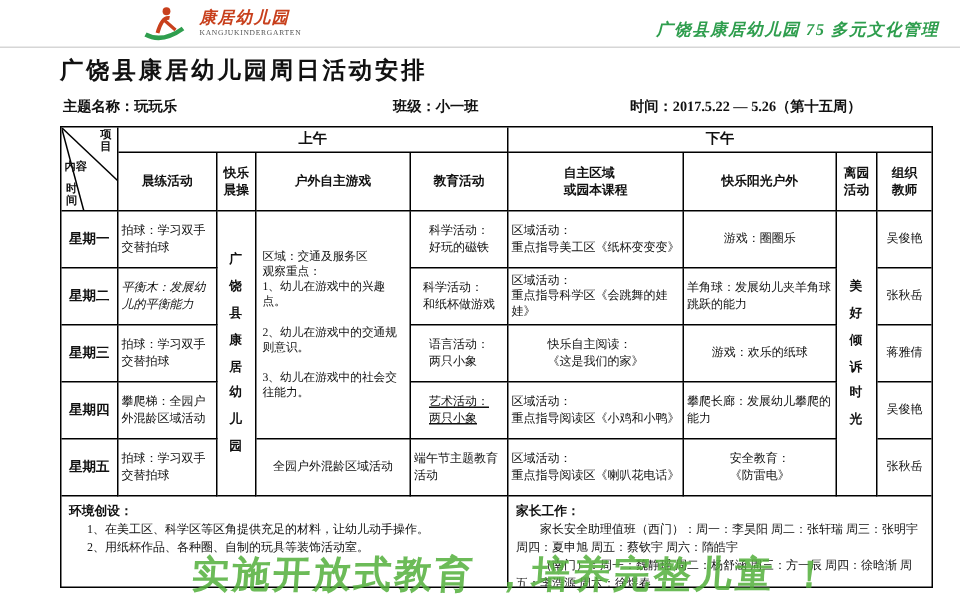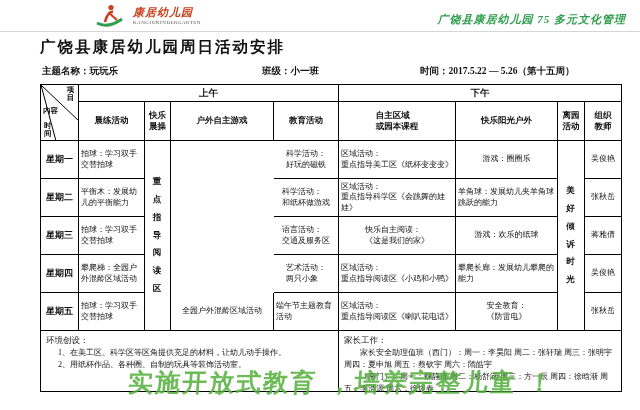--- a/index.html
+++ b/index.html
@@ -27,21 +27,21 @@
      justify-content:center;text-align:left;font-size:8px;line-height:1.3;padding:1px 2px;
      box-sizing:border-box;overflow:hidden;}
   .nr{border-right:none;} .nb{border-bottom:none;}
   .hdr{font-weight:bold;font-size:8.5px;}
   .day{font-weight:bold;font-size:9px;}
   .pre{white-space:pre-line;}
   .vcell .vtext{width:1.1em;word-break:break-all;line-height:2.1;font-size:8.5px;font-weight:bold;}
   .obs{justify-content:flex-start;align-items:center;text-align:left;font-size:7.8px;padding:2px 4px;}
   .foot{flex-direction:column;align-items:flex-start;justify-content:flex-start;text-align:left;
         padding:3px 5px;font-size:8px;line-height:1.5;}
-  .foot .t{font-weight:normal;font-size:8.5px;}
+  .foot .t{font-weight:bold;font-size:8.5px;}
   .foot .ln{text-indent:1.5em;}
   .foot .ln2{text-indent:2em;}
   
   #corner{position:relative;padding:0;}
   #corner svg{position:absolute;top:0;left:0;}
   .cor-lab{position:absolute;font-size:7.5px;font-weight:bold;line-height:1.05;width:1.1em;
            word-break:break-all;}
   #cor-top{top:1px;right:3px;} #cor-mid{top:22px;left:2px;width:auto;white-space:nowrap;font-size:7.5px;}
   #cor-bot{bottom:2px;left:3px;}
   
@@ -110,38 +110,45 @@
     <div class="c hdr pre nr" style="grid-column:9;grid-row:2;">组织
 教师</div>
 
     <div class="c day" style="grid-column:1;grid-row:3;">星期一</div>
     <div class="c day" style="grid-column:1;grid-row:4;">星期二</div>
     <div class="c day" style="grid-column:1;grid-row:5;">星期三</div>
     <div class="c day" style="grid-column:1;grid-row:6;">星期四</div>
     <div class="c day" style="grid-column:1;grid-row:7;">星期五</div>
 
     <div class="c" style="grid-column:2;grid-row:3;">拍球：学习双手交替拍球</div>
-    <div class="c" style="grid-column:2;grid-row:4;">平衡木：发展幼儿的平衡能力</div>
+    <div class="c" style="grid-column:2;grid-row:4;font-style:italic;">平衡木：发展幼儿的平衡能力</div>
     <div class="c" style="grid-column:2;grid-row:5;">拍球：学习双手交替拍球</div>
     <div class="c" style="grid-column:2;grid-row:6;">攀爬梯：全园户外混龄区域活动</div>
     <div class="c" style="grid-column:2;grid-row:7;">拍球：学习双手交替拍球</div>
 
     <div class="c vcell" style="grid-column:3;grid-row:3/8;">
-      <span class="vtext">重点指导阅读区</span>
+      <span class="vtext">广饶县康居幼儿园</span>
     </div>
 
+    <div class="c obs pre" style="grid-column:4;grid-row:3/7;">区域：交通及服务区
+观察重点：
+1、幼儿在游戏中的兴趣点。
+
+2、幼儿在游戏中的交通规则意识。
+
+3、幼儿在游戏中的社会交往能力。</div>
     <div class="c" style="grid-column:4;grid-row:7;">全园户外混龄区域活动</div>
 
     <div class="c pre" style="grid-column:5;grid-row:3;">科学活动：
 好玩的磁铁</div>
     <div class="c pre" style="grid-column:5;grid-row:4;">科学活动：
 和纸杯做游戏</div>
     <div class="c pre" style="grid-column:5;grid-row:5;">语言活动：
-交通及服务区</div>
-    <div class="c pre" style="grid-column:5;grid-row:6;">艺术活动：
+两只小象</div>
+    <div class="c pre" style="grid-column:5;grid-row:6;text-decoration:underline;">艺术活动：
 两只小象</div>
     <div class="c pre" style="grid-column:5;grid-row:7;">端午节主题教育活动</div>
 
     <div class="c pre" style="grid-column:6;grid-row:3;">区域活动：
 重点指导美工区《纸杯变变变》</div>
     <div class="c pre" style="grid-column:6;grid-row:4;">区域活动：
 重点指导科学区《会跳舞的娃娃》</div>
     <div class="c pre" style="grid-column:6;grid-row:5;">快乐自主阅读：
 《这是我们的家》</div>
     <div class="c pre" style="grid-column:6;grid-row:6;">区域活动：

